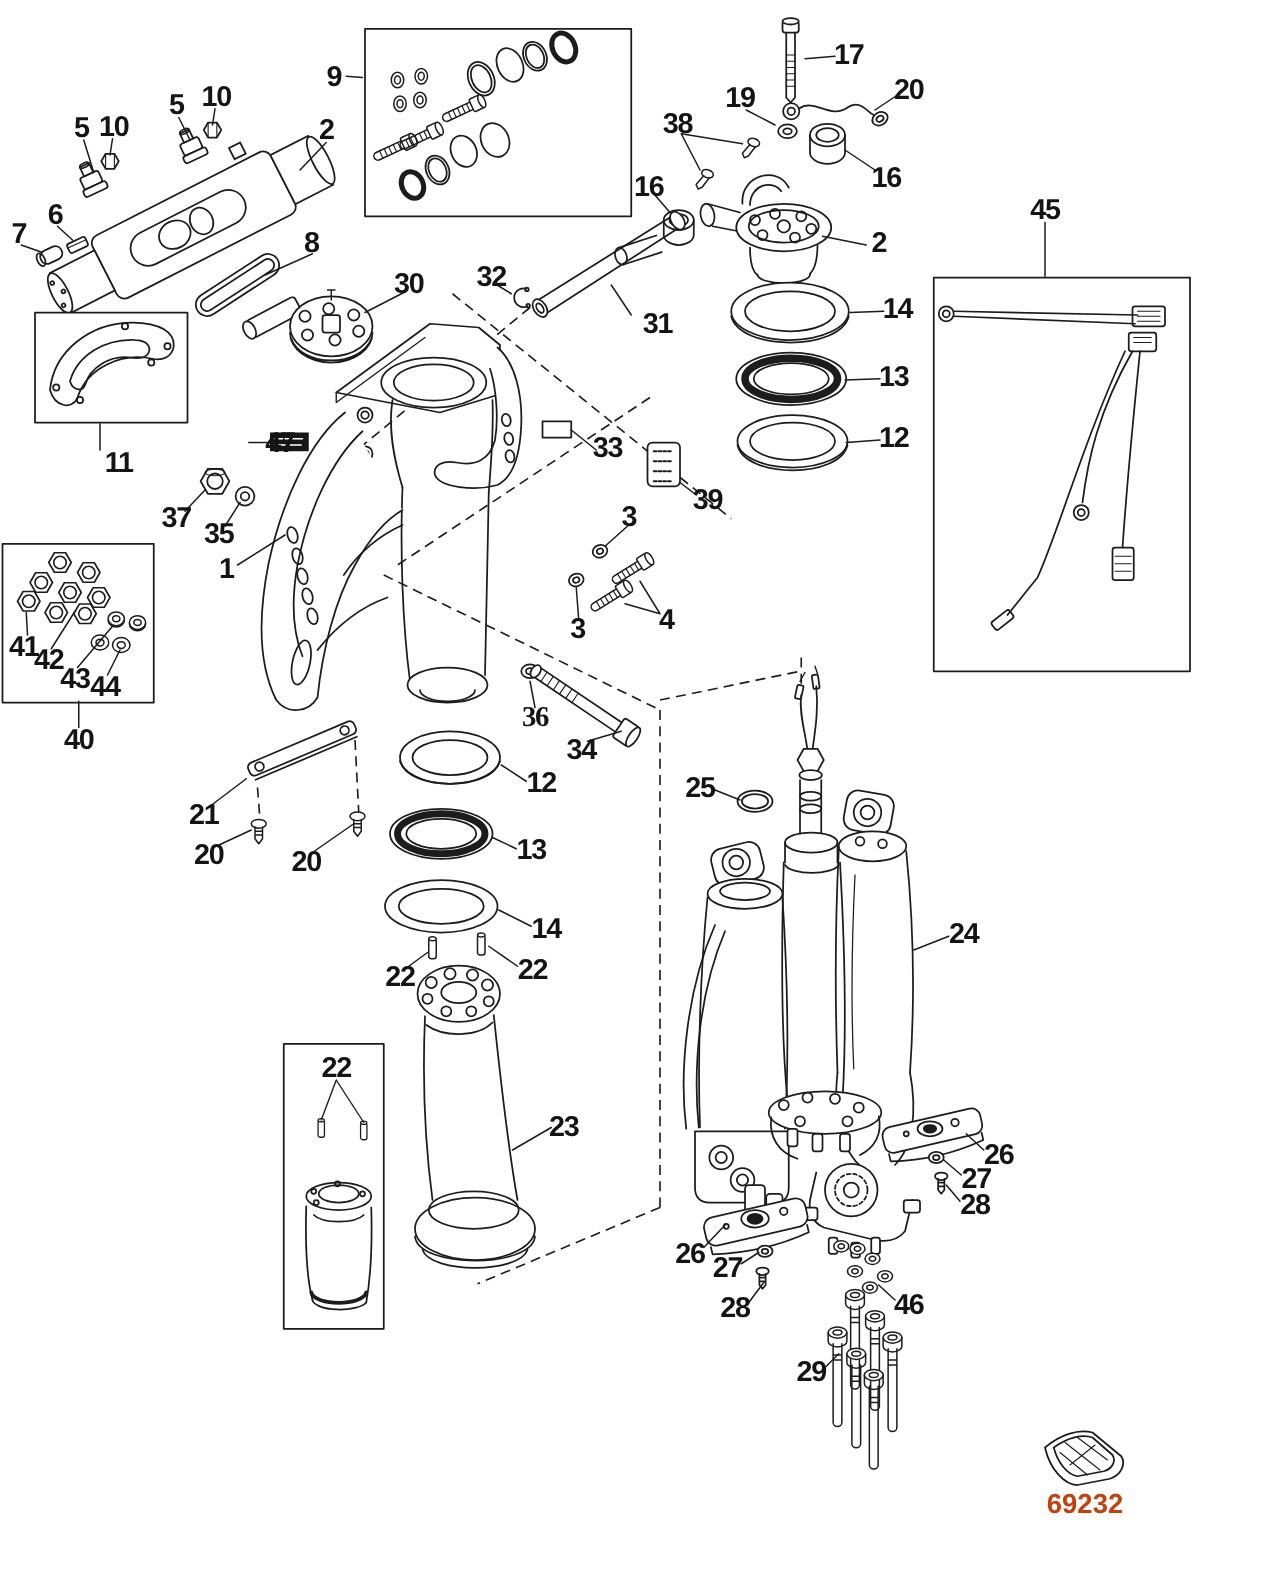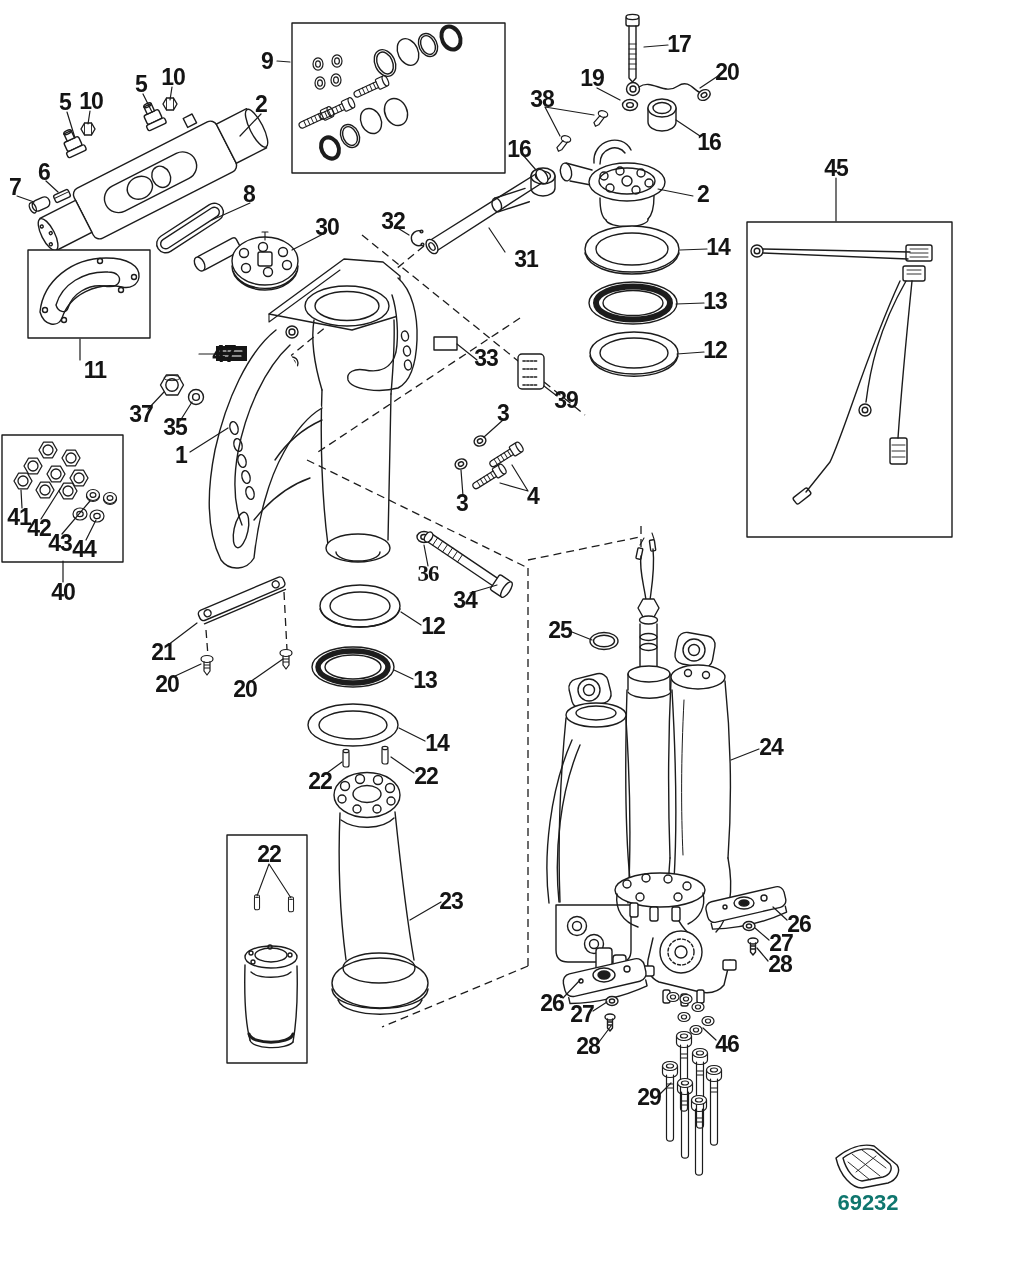--- a/index.html
+++ b/index.html
@@ -3,21 +3,21 @@
 <meta charset="utf-8">
 <style>
   html,body{margin:0;padding:0;background:#fff;}
   .stage{position:relative;width:1013px;height:1275px;background:#ffffff;overflow:hidden;
          font-family:"Liberation Sans",sans-serif;}
   .stage svg{position:absolute;left:0;top:0;}
   .callout{position:absolute;transform:translate(-50%,-50%);
            font:bold 23px "Liberation Sans",sans-serif;color:#141414;letter-spacing:-1px;
            white-space:nowrap;user-select:none;}
   .drawing-number{position:absolute;left:868px;top:1203px;transform:translate(-50%,-50%);
-           font:bold 22px "Liberation Sans",sans-serif;color:#0f766e;letter-spacing:0px;text-align:right;}
+           font:bold 22px "Liberation Sans",sans-serif;color:#c2410c;letter-spacing:0px;text-align:right;}
 </style>
 </head>
 <body>
 
 <div class="stage">
 
 <svg width="1013" height="1275" viewBox="0 0 1013 1275">
   <defs>
     <g id="nut9" stroke="#1c1c1c" fill="#fff" stroke-width="1.3">
       <path d="M-9,0 L-4.5,-7.8 L4.5,-7.8 L9,0 L4.5,7.8 L-4.5,7.8 Z"></path>

